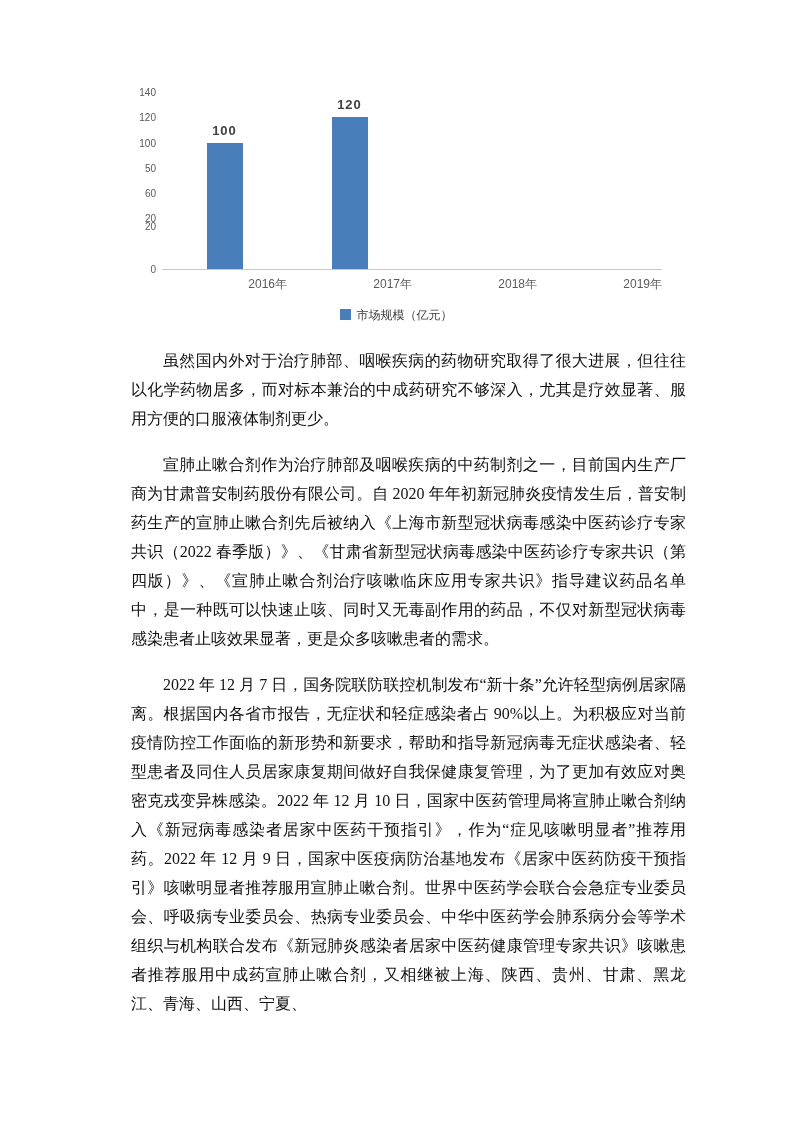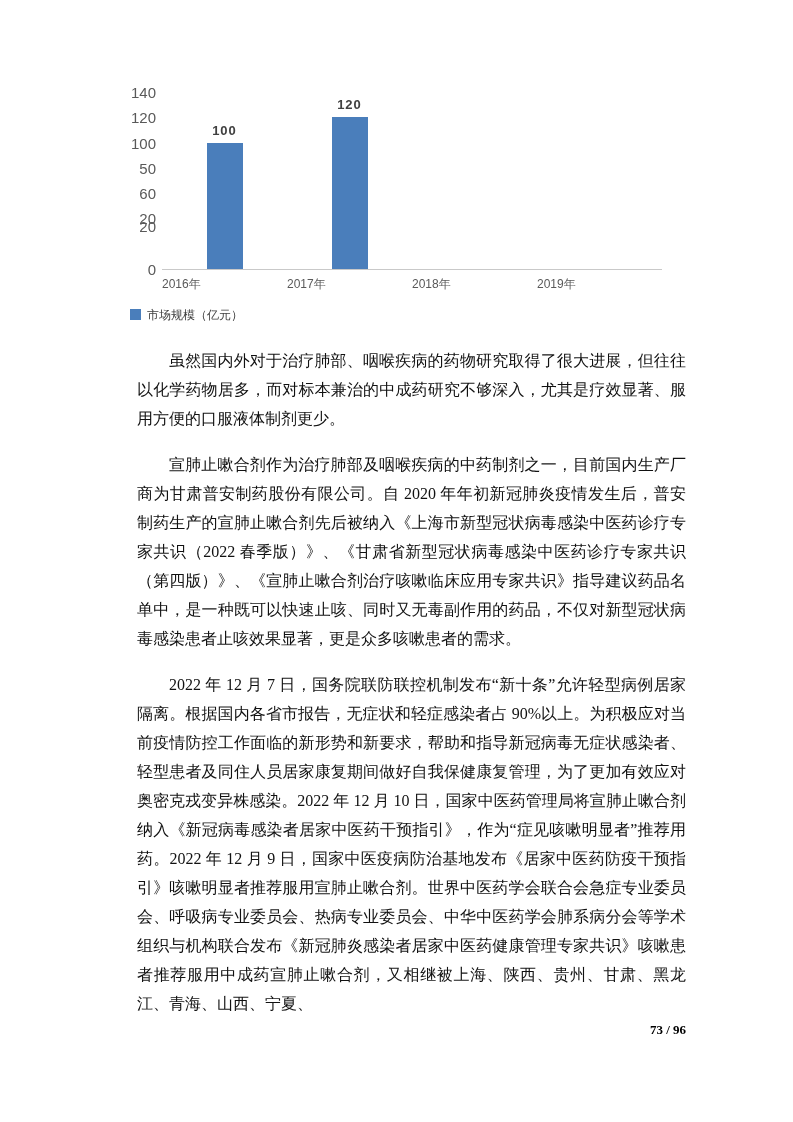--- a/index.html
+++ b/index.html
@@ -31,21 +31,21 @@
   .y-axis {
     position: relative;
     width: 32px;
     height: 177px;
     flex: 0 0 32px;
   }
   .y-axis span {
     position: absolute;
     right: 6px;
     transform: translateY(-50%);
-    font-size: 15px;
+    font-size: 10px;
     color: #595959;
     white-space: nowrap;
   }
   .plot {
     flex: 1;
     position: relative;
     height: 177px;
     border-bottom: 1px solid #c9c9c9;
     display: flex;
     align-items: flex-end;
@@ -67,26 +67,27 @@
     margin-bottom: 5px;
   }
   .bar { width: 36px; }
   .x-labels {
     display: flex;
     margin-left: 32px;
     padding-top: 6px;
   }
   .x-labels div {
     width: 25%;
-    text-align: left;
+    text-align: right;
     font-size: 12px;
     color: #595959;
   }
   .legend {
     margin-top: 14px;
+    text-align: center;
     font-size: 12px;
     color: #404040;
   }
   .swatch {
     display: inline-block;
     width: 11px;
     height: 11px;
     vertical-align: -1px;
     margin-right: 6px;
   }
@@ -95,21 +96,21 @@
   .body-text {
     position: absolute;
     left: 121px;
     top: 346px;
     width: 565px;
     font-size: 16px;
     line-height: 29px;
     text-align: justify;
   }
   .body-text p {
-    margin: 0 0 17px 16px;
+    margin: 0 0 17px 10px;
     text-indent: 2em;
   }
 
   
   .footer {
     position: absolute;
     left: 121px;
     top: 1022px;
     width: 565px;
     text-align: right;
@@ -156,15 +157,14 @@
       <span class="swatch" style="background: rgb(74, 126, 187);"></span><span class="legend-text">市场规模（亿元）</span>
     </div>
   </figure>
 
   <main class="body-text">
     <p class="para">虽然国内外对于治疗肺部、咽喉疾病的药物研究取得了很大进展，但往往以化学药物居多，而对标本兼治的中成药研究不够深入，尤其是疗效显著、服用方便的口服液体制剂更少。</p>
     <p class="para">宣肺止嗽合剂作为治疗肺部及咽喉疾病的中药制剂之一，目前国内生产厂商为甘肃普安制药股份有限公司。自 2020 年年初新冠肺炎疫情发生后，普安制药生产的宣肺止嗽合剂先后被纳入《上海市新型冠状病毒感染中医药诊疗专家共识（2022 春季版）》、《甘肃省新型冠状病毒感染中医药诊疗专家共识（第四版）》、《宣肺止嗽合剂治疗咳嗽临床应用专家共识》指导建议药品名单中，是一种既可以快速止咳、同时又无毒副作用的药品，不仅对新型冠状病毒感染患者止咳效果显著，更是众多咳嗽患者的需求。</p>
     <p class="para">2022 年 12 月 7 日，国务院联防联控机制发布“新十条”允许轻型病例居家隔离。根据国内各省市报告，无症状和轻症感染者占 90%以上。为积极应对当前疫情防控工作面临的新形势和新要求，帮助和指导新冠病毒无症状感染者、轻型患者及同住人员居家康复期间做好自我保健康复管理，为了更加有效应对奥密克戎变异株感染。2022 年 12 月 10 日，国家中医药管理局将宣肺止嗽合剂纳入《新冠病毒感染者居家中医药干预指引》，作为“症见咳嗽明显者”推荐用药。2022 年 12 月 9 日，国家中医疫病防治基地发布《居家中医药防疫干预指引》咳嗽明显者推荐服用宣肺止嗽合剂。世界中医药学会联合会急症专业委员会、呼吸病专业委员会、热病专业委员会、中华中医药学会肺系病分会等学术组织与机构联合发布《新冠肺炎感染者居家中医药健康管理专家共识》咳嗽患者推荐服用中成药宣肺止嗽合剂，又相继被上海、陕西、贵州、甘肃、黑龙江、青海、山西、宁夏、</p>
   </main>
 
-  <div class="footer">73 / 96</div>
 
 </div>
 
 </body></html>

